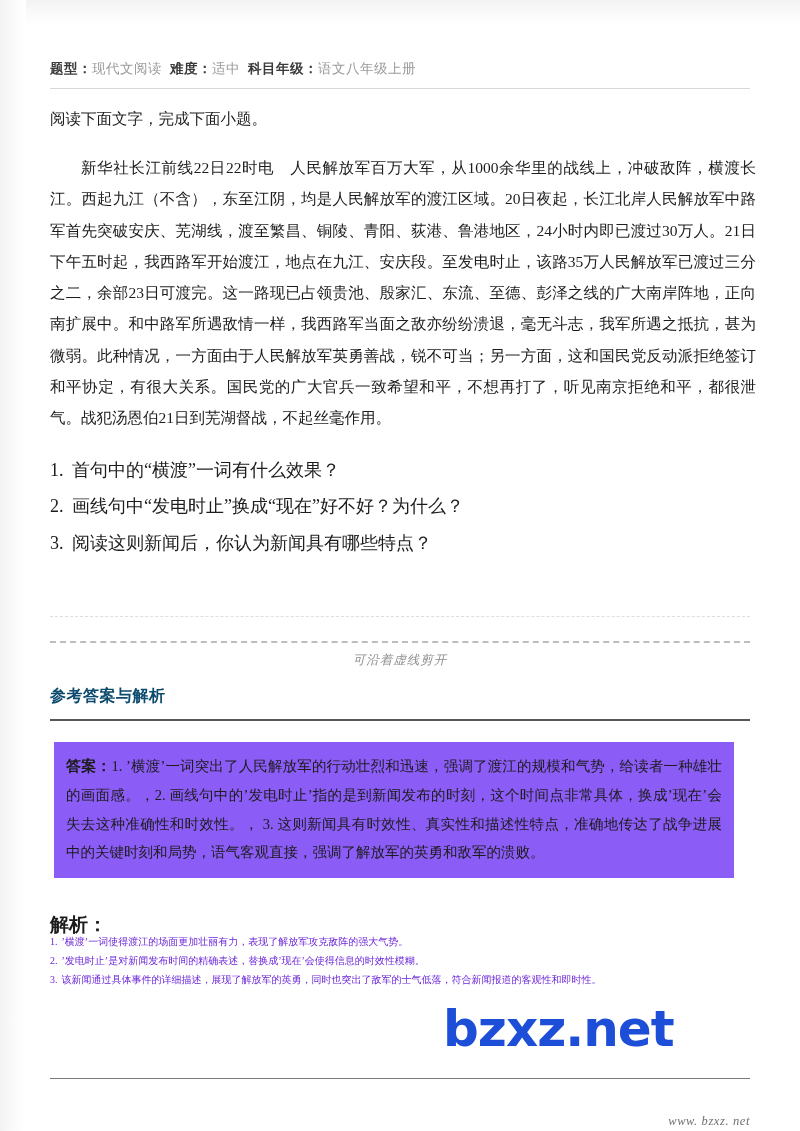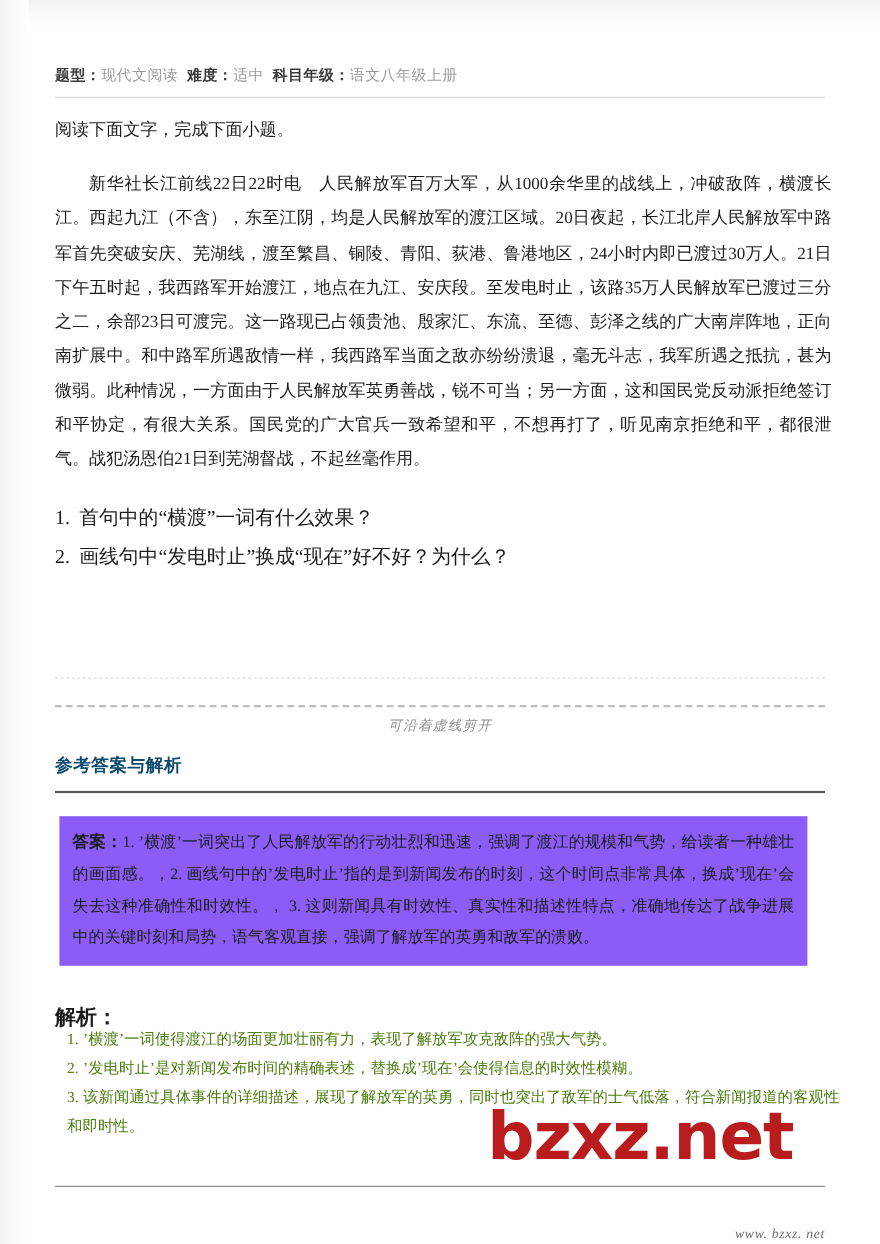--- a/index.html
+++ b/index.html
@@ -40,23 +40,23 @@
     height: 1131px;
   }
 
   
   .watermark {
     position: absolute;
     left: 393px;
     top: 1004px;
     font-family: "DejaVu Sans", sans-serif;
     font-weight: 700;
-    font-size: 60px;
+    font-size: 50px;
     letter-spacing: -1px;
-    color: #b91c1c;
+    color: #1d4ed8;
     line-height: 1;
     white-space: nowrap;
     user-select: none;
     pointer-events: none;
   }
 
   
   .doc-header {
     position: absolute;
     left: 0;
@@ -195,26 +195,25 @@
     font-size: 19px;
     font-weight: 700;
     color: #1c1c1c;
     text-align: right;
   }
   .analysis-body {
     position: absolute;
     left: 0;
     top: 933px;
     width: 702px;
-    font-size: 14px;
+    font-size: 10px;
     line-height: 1.88;
-    color: #4d7c0f;
+    color: #6d28d9;
     text-align: justify;
     text-justify: inter-ideograph;
-    margin-left: 11px;
   }
   .analysis-body .ai { display: block; }
   .analysis-body .ai .an { margin-right: 4px; }
 
   
   .footer-rule {
     position: absolute;
     left: 0;
     top: 1078px;
     width: 700px;
@@ -253,20 +252,23 @@
     <div class="prompt-line">阅读下面文字，完成下面小题。</div>
 
     <div class="passage">新华社长江前线22日22时电　人民解放军百万大军，从1000余华里的战线上，冲破敌阵，横渡长江。西起九江（不含），东至江阴，均是人民解放军的渡江区域。20日夜起，长江北岸人民解放军中路军首先突破安庆、芜湖线，渡至繁昌、铜陵、青阳、荻港、鲁港地区，24小时内即已渡过30万人。21日下午五时起，我西路军开始渡江，地点在九江、安庆段。至发电时止，该路35万人民解放军已渡过三分之二，余部23日可渡完。这一路现已占领贵池、殷家汇、东流、至德、彭泽之线的广大南岸阵地，正向南扩展中。和中路军所遇敌情一样，我西路军当面之敌亦纷纷溃退，毫无斗志，我军所遇之抵抗，甚为微弱。此种情况，一方面由于人民解放军英勇善战，锐不可当；另一方面，这和国民党反动派拒绝签订和平协定，有很大关系。国民党的广大官兵一致希望和平，不想再打了，听见南京拒绝和平，都很泄气。战犯汤恩伯21日到芜湖督战，不起丝毫作用。</div>
 
     <div class="questions">
       <div class="q">
         <span class="qn">1.</span><span>首句中的“横渡”一词有什么效果？</span>
       </div>
       <div class="q">
         <span class="qn">2.</span><span>画线句中“发电时止”换成“现在”好不好？为什么？</span>
+      </div>
+      <div class="q">
+        <span class="qn">3.</span><span>阅读这则新闻后，你认为新闻具有哪些特点？</span>
       </div>
     </div>
 
     <div class="cut-dash-1"></div>
     <div class="cut-dash-2"></div>
     <div class="cut-label">可沿着虚线剪开</div>
 
     <div class="answer-heading">参考答案与解析</div>
     <div class="answer-rule"></div>
 

